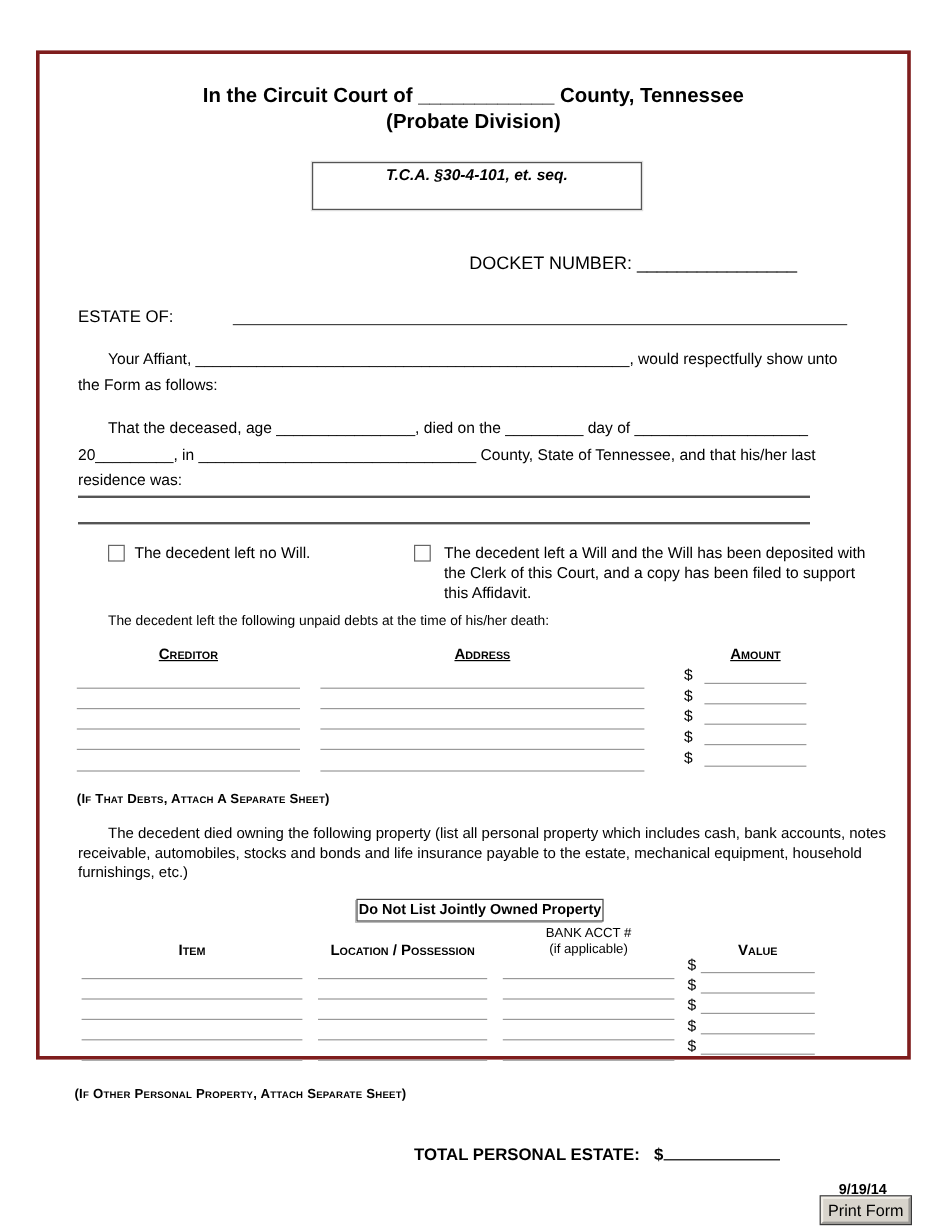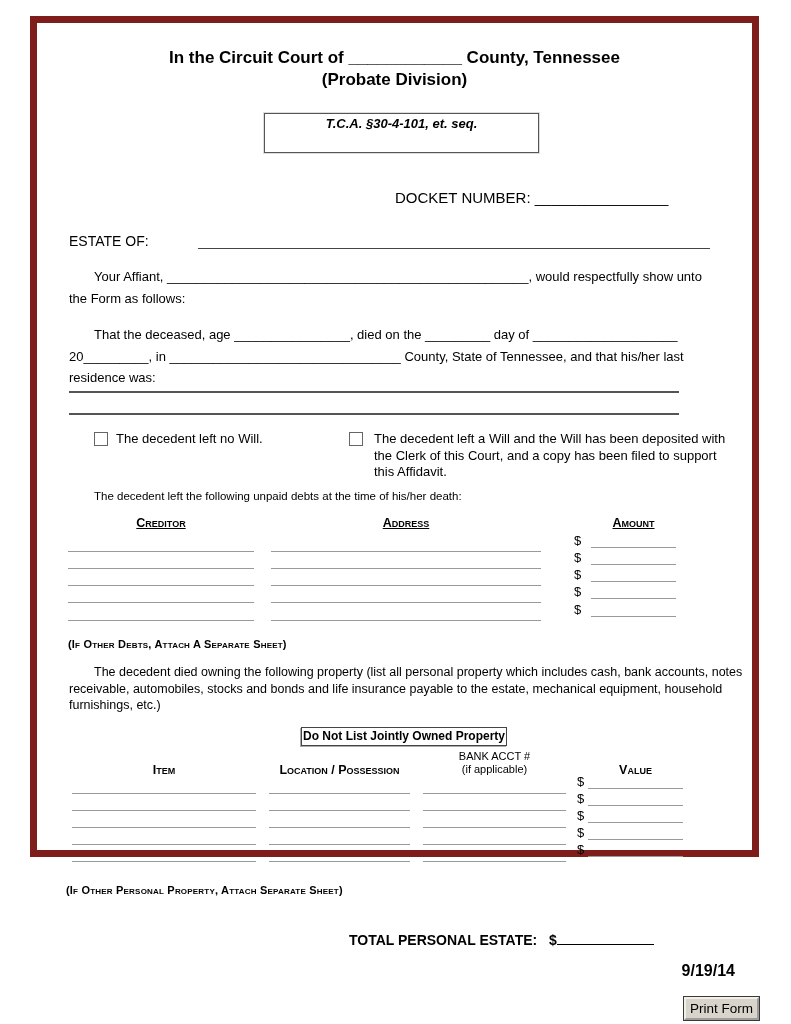--- a/index.html
+++ b/index.html
@@ -1,19 +1,19 @@
 <!DOCTYPE html>
 <html><head>
 <meta charset="utf-8">
 <style>
   * { margin:0; padding:0; box-sizing:border-box; }
   html,body { width:791px; height:1024px; background:#fff; color:#000;
     font-family:"Liberation Sans", sans-serif; position:relative; overflow:hidden; }
-  .sheet { position:absolute; left:30px; top:16px; width:729px; height:841px;
-    border:7px solid #7f1d1d; background:#fff; }
+  .sheet { position:absolute; left:30px; top:42px; width:729px; height:841px;
+    border:3px solid #7f1d1d; background:#fff; }
   .abs { position:absolute; }
   .nw { white-space:nowrap; }
 
   .title { left:0; top:24px; width:100%; text-align:center; font-size:17px;
     font-weight:bold; line-height:22px; }
 
   .aff-box { left:227px; top:90px; width:275px; height:40px; border:1px solid #555;
     box-shadow:0 0 0 1px #ddd; text-align:center; padding-top:2px; }
   .aff-box .l1 { font-size:14px; font-weight:bold; line-height:18px; }
   .aff-box .l2 { font-size:13px; font-weight:bold; font-style:italic; line-height:16px; }
@@ -45,21 +45,21 @@
   .prop-para { left:32px; top:641px; width:680px; font-size:12.5px; line-height:16.5px; }
   .dnl-box { left:264px; top:704px; width:206px; height:19px; border:1px solid #444;
     box-shadow:-1px 1px 0 #aaa; text-align:center; font-size:12px; font-weight:bold;
     line-height:17px; }
 
   .bank-h { font-size:11px; font-weight:normal; text-align:center; line-height:13px; }
 
   .total { left:312px; top:908px; font-size:14px; font-weight:bold; }
   .total-blank { display:inline-block; width:97px; border-bottom:1.5px solid #000;
     height:14px; }
-  .date { right:17px; top:939px; font-size:16px; font-weight:bold; }
+  .date { right:17px; top:939px; font-size:12px; font-weight:bold; }
 
   .print-btn { position:absolute; left:684px; top:997px; width:75px; height:23px;
     background:#d8d4cc; border:2px outset #f2efe9; outline:1px solid #3a3a3a;
     font-family:"Liberation Sans", sans-serif; font-size:13.5px; color:#000;
     text-align:center; line-height:18px; cursor:pointer; }
 </style>
 </head>
 <body>
 
 <div class="sheet">
@@ -130,21 +130,21 @@
     <span class="dollar" style="left:506px; top:-1px;">$</span>
     <span class="line" style="left:523px; width:85px; bottom:4px;"></span>
   </div>
   <div class="abs row" style="top:580px;">
     <span class="line" style="left:0; width:186px;"></span>
     <span class="line" style="left:203px; width:270px;"></span>
     <span class="dollar" style="left:506px; top:-1px;">$</span>
     <span class="line" style="left:523px; width:85px; bottom:4px;"></span>
   </div>
 
-  <div class="abs foot nw" style="left:31px; top:615px;">(If Other Debts, Attach A Separate Sheet)</div>
+  <div class="abs foot nw" style="left:31px; top:615px;">(If That Debts, Attach A Separate Sheet)</div>
 
   <div class="abs dnl-box">Do Not List Jointly Owned Property</div>
 
   <div class="abs prop-para">
     <div class="nw indent">The decedent died owning the following property (list all personal property which includes cash, bank accounts, notes</div>
     <div class="nw">receivable, automobiles, stocks and bonds and life insurance payable to the estate, mechanical equipment, household</div>
     <div class="nw">furnishings, etc.)</div>
   </div>
 
   <div class="abs th2" style="left:35px; top:740px; width:184px;">Item</div>

